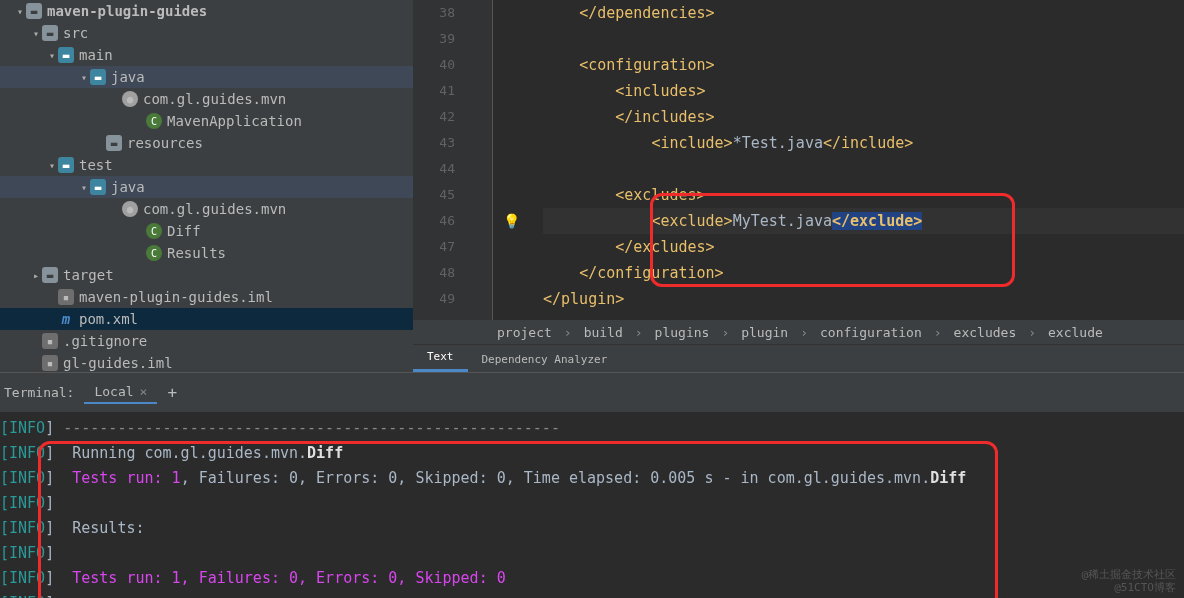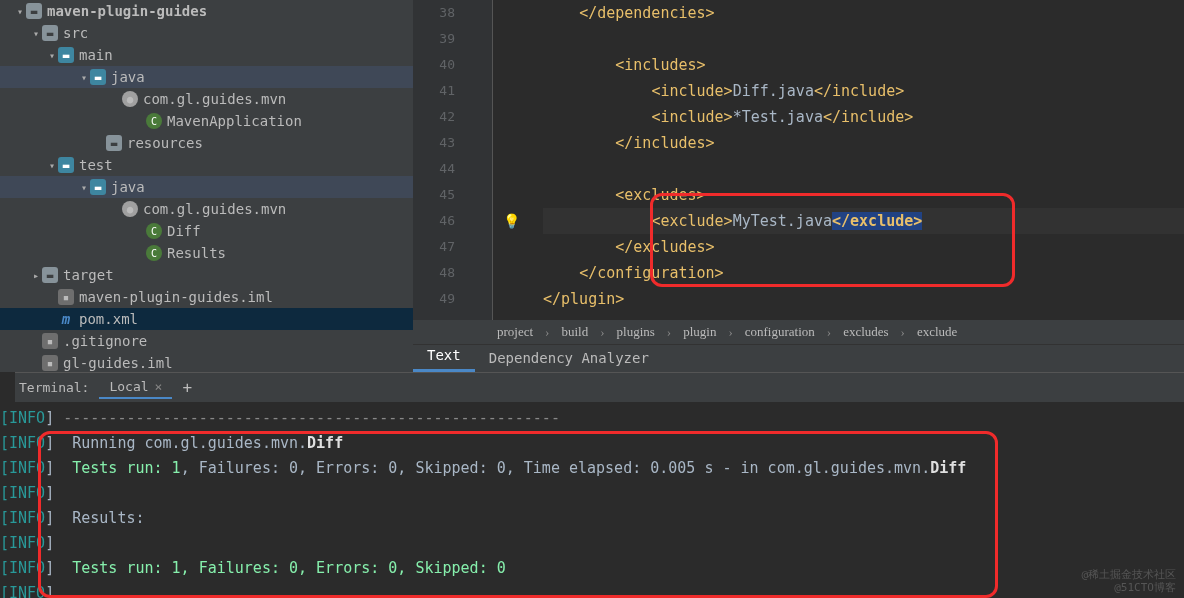--- a/index.html
+++ b/index.html
@@ -13,47 +13,47 @@
 .fold { width:20px; background:#313335; border-right:1px solid #555; position:relative; }
 .code { flex:1; padding-left:50px; font-size:15px; line-height:26px; position:relative; }
 .code-line { white-space:pre; position:relative; }
 .bulb { position:absolute; left:-40px; color:#f0a732; font-size:14px; }
 .tag { color:#e8bf6a; }
 .txt { color:#a9b7c6; }
 .hl-line { background:#323232; }
 .hl-sel { background:#214283;font-weight:bold; }
 .red-box1 { position:absolute; left:650px; top:193px; width:365px; height:94px; border:3px solid #f02b2b; border-radius:12px; pointer-events:none; }
 .breadcrumb { height:24px; background:#3c3f41; display:flex; align-items:center; padding-left:78px; font-size:13px; color:#bbb; }
-.breadcrumb span { margin:15px 6px;font-family:Liberation Serif, serif; }
+.breadcrumb span { margin:15px 6px; }
 .breadcrumb .sep { color:#888; }
 .tabs { height:28px; background:#3c3f41; display:flex; align-items:flex-end; border-top:1px solid #323232; }
-.tab { padding:6px 14px; color:#bbb; cursor:pointer; font-size:14px; }
+.tab { padding:6px 14px; color:#bbb; cursor:pointer; font-size:11px; }
 .tab.active { border-bottom:3px solid #4a88c7; color:#fff; }
 .tree-row { display:flex; align-items:center; height:22px; cursor:pointer; font-size:14px; color:#bbb; }
 .tree-row.sel { background:#0d293e; }
 .tree-row.hl { background:#4b6eaf33; }
 .arrow { width:12px; display:inline-block; text-align:center; color:#aaa; font-size:10px; }
 .icon { width:16px; height:16px; margin-right:5px; display:inline-flex; align-items:center; justify-content:center; font-size:11px; border-radius:3px; }
 .ic-folder { background:#87939a; color:#3c3f41; }
 .ic-src { background:#3e86a0; color:#fff; }
 .ic-pkg { background:#a0a0a0; border-radius:50%; }
 .ic-class { background:#4a7a3a; color:#fff; border-radius:50%; font-size:10px; }
 .ic-class::before { content:'C'; }
 .ic-file { background:#6e6e6e; }
 .ic-m { color:#4a88c7; font-weight:bold; font-style:italic; font-size:14px; }
 .terminal { flex:1; background:#2b2b2b; display:flex; flex-direction:column; }
-.term-head { height:30px; background:#3c3f41; display:flex; align-items:center; padding-left:4px; font-size:13px; color:#bbb; border-top:1px solid #555;margin-left:15px; }
+.term-head { height:40px; background:#3c3f41; display:flex; align-items:center; padding-left:4px; font-size:13px; color:#bbb; border-top:1px solid #555; }
 .term-tab { padding:3px 10px; border-bottom:2px solid #4a88c7; margin-left:10px; display:flex; align-items:center; }
 .close-x { margin-left:6px; color:#888; cursor:pointer; }
 .plus { margin-left:10px; color:#bbb; cursor:pointer; font-size:16px; }
 .term-body { flex:1; padding:4px 0 0 0; font-size:15px; line-height:25px; position:relative; overflow:hidden; }
 .term-line { white-space:pre; }
 .info { color:#299999; }
 .bold { color:#e0e0e0; font-weight:bold; }
-.green { color:#86efac; }
+.green { color:#d946ef; }
 .dash { color:#888; }
 .red-box2 { position:absolute; left:38px; top:29px; width:960px; height:167px; border:3px solid #f02b2b; border-radius:12px; pointer-events:none; }
 .watermark { position:absolute; right:8px; bottom:4px; font-size:11px; color:#555; text-align:right; line-height:13px; }
 </style>
 </head>
 <body>
 
 <div class="ide">
   <div class="top">
     <div class="sidebar" id="tree">
@@ -157,24 +157,24 @@
             <div>46</div>
             <div>47</div>
             <div>48</div>
             <div>49</div>
             <div>50</div>
           </div>
         <div class="fold"></div>
         <div class="code">
           <div class="code-line">    <span class="tag">&lt;/dependencies&gt;</span></div>
           <div class="code-line"> </div>
+          <div class="code-line">    <span class="tag">&lt;configuration&gt;</span></div>
           <div class="code-line">        <span class="tag">&lt;includes&gt;</span></div>
-          <div class="code-line">            <span class="tag">&lt;include&gt;</span><span class="txt">Diff.java</span><span class="tag">&lt;/include&gt;</span></div>
+          <div class="code-line">        <span class="tag">&lt;/includes&gt;</span></div>
           <div class="code-line">            <span class="tag">&lt;include&gt;</span><span class="txt">*Test.java</span><span class="tag">&lt;/include&gt;</span></div>
-          <div class="code-line">        <span class="tag">&lt;/includes&gt;</span></div>
           <div class="code-line"> </div>
           <div class="code-line">        <span class="tag">&lt;excludes&gt;</span></div>
           <div class="code-line hl-line"><span class="bulb">💡</span>            <span class="tag">&lt;exclude&gt;</span><span class="txt">MyTest.java</span><span class="tag hl-sel">&lt;/exclude&gt;</span></div>
           <div class="code-line">        <span class="tag">&lt;/excludes&gt;</span></div>
           <div class="code-line">    <span class="tag">&lt;/configuration&gt;</span></div>
           <div class="code-line"><span class="tag">&lt;/plugin&gt;</span></div>
         </div>
       </div>
       <div class="breadcrumb" id="bc">
           <span>project</span>

